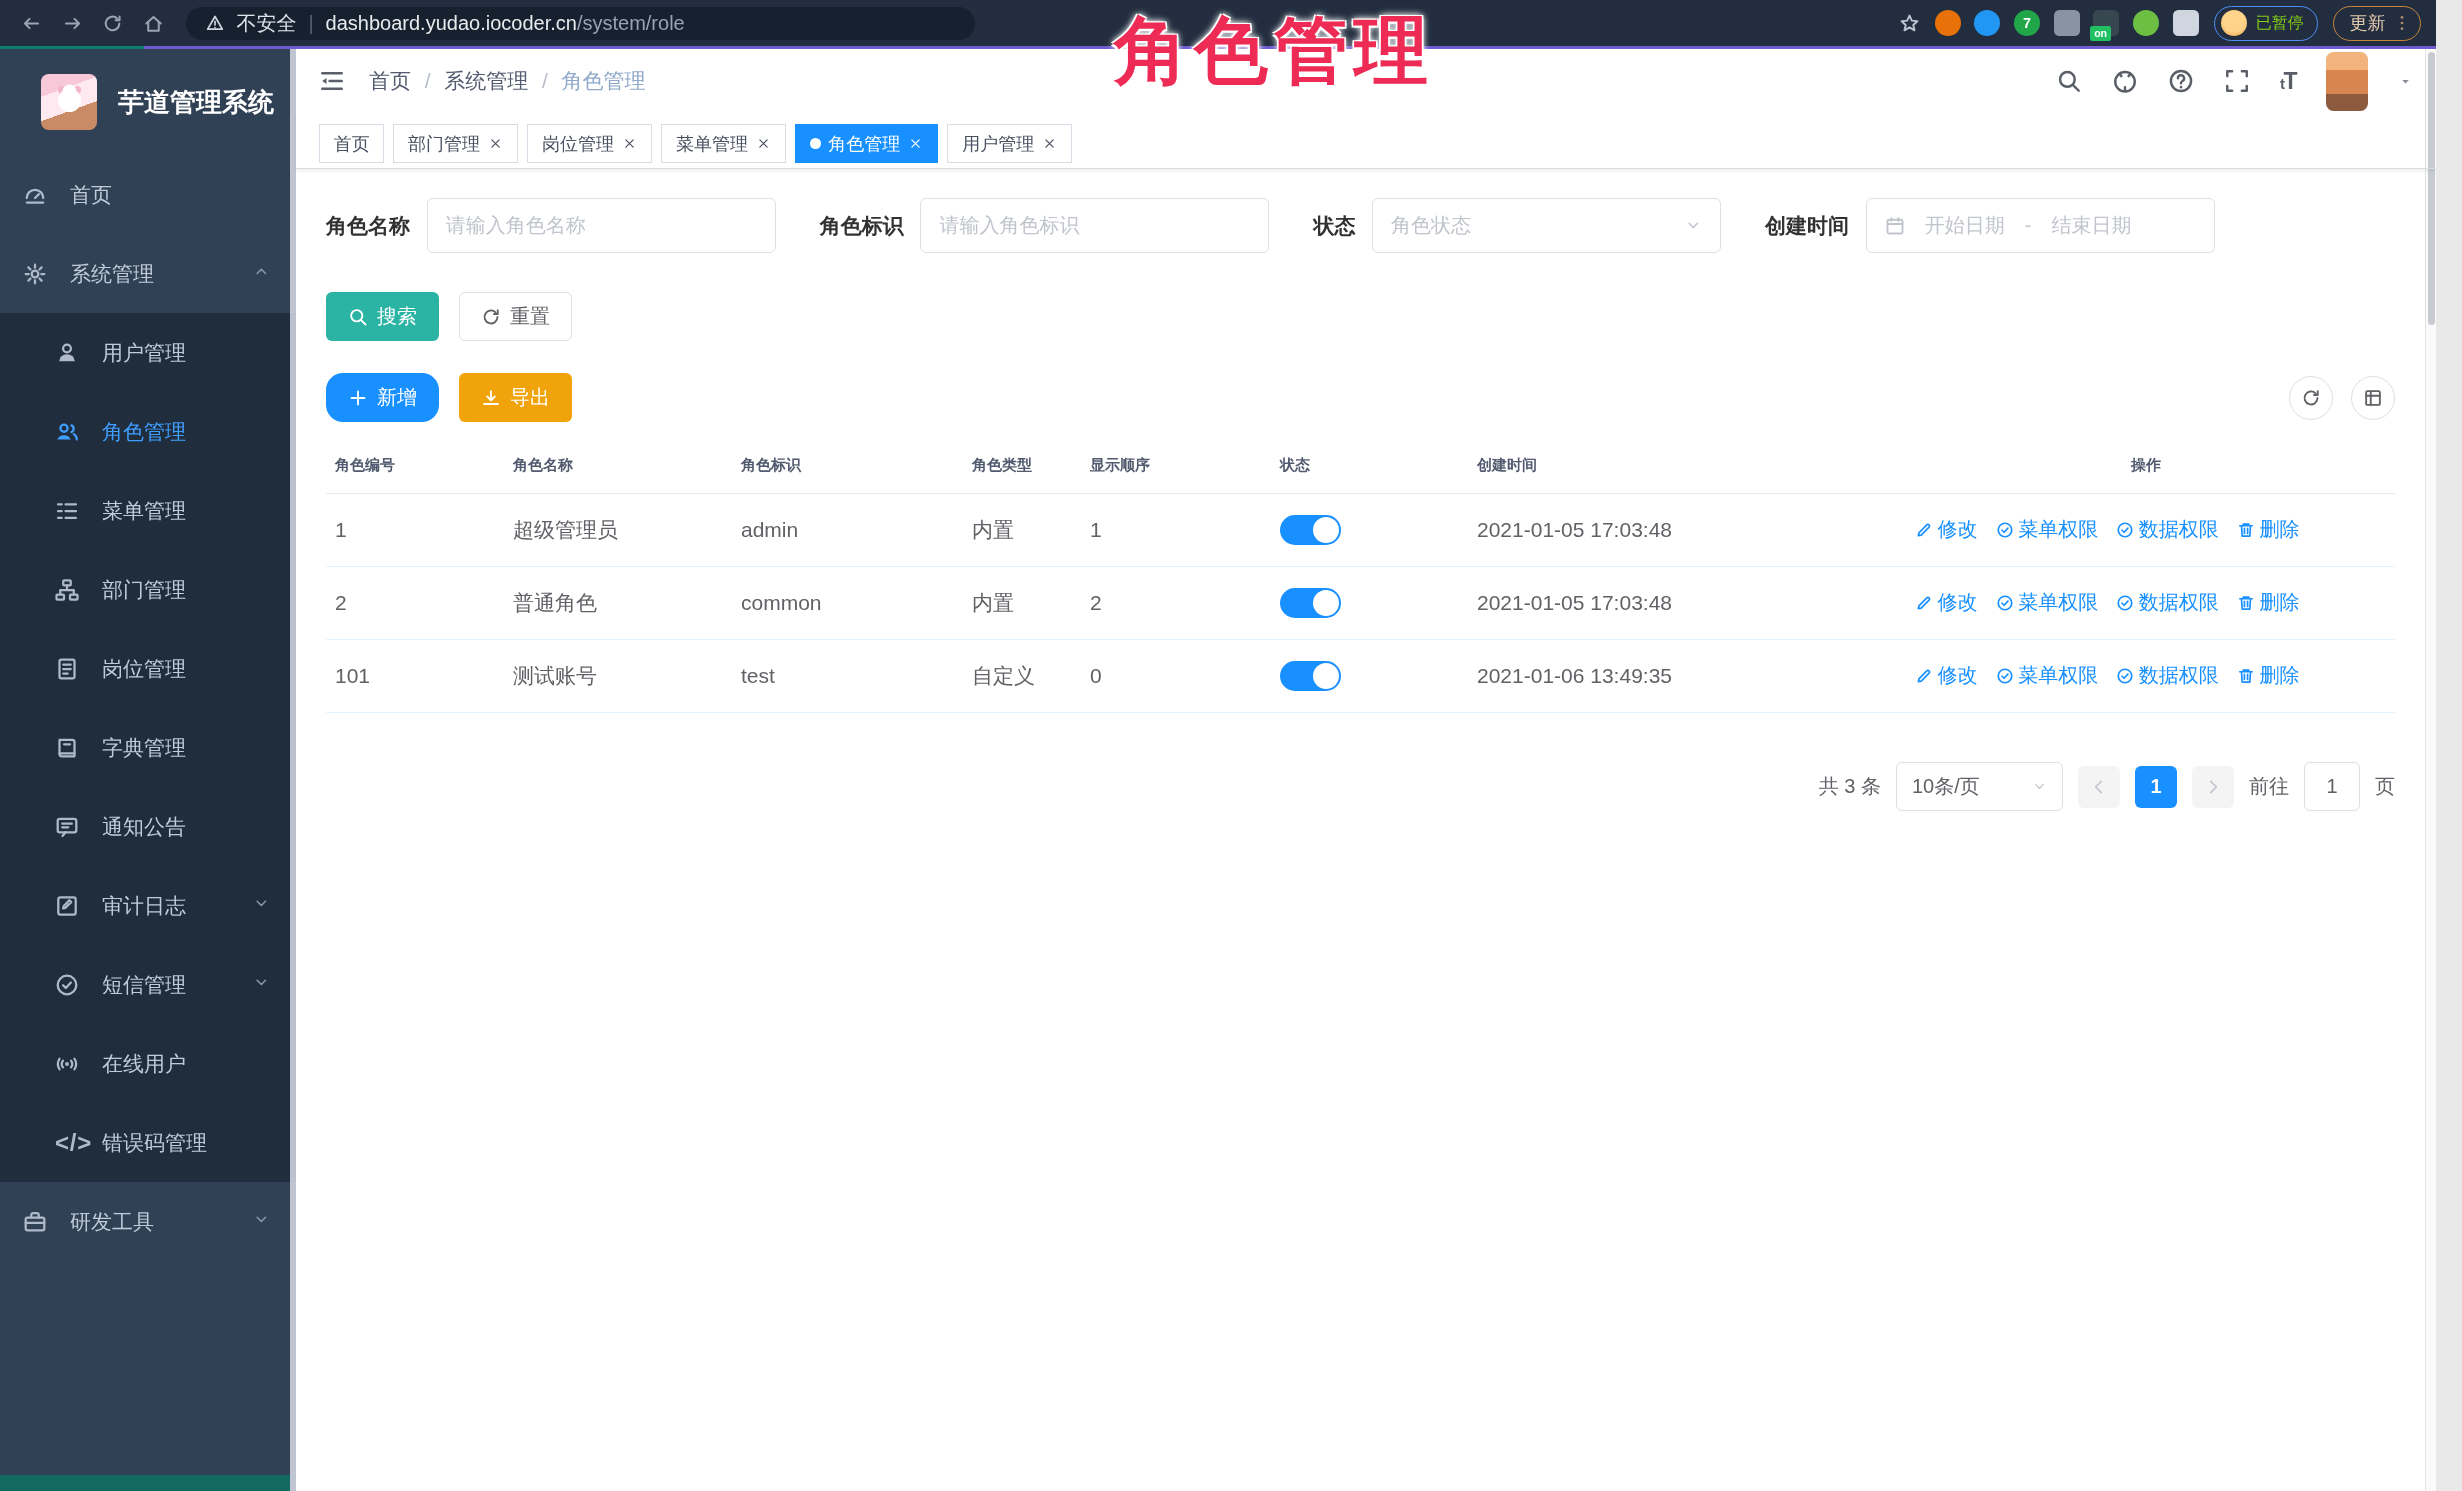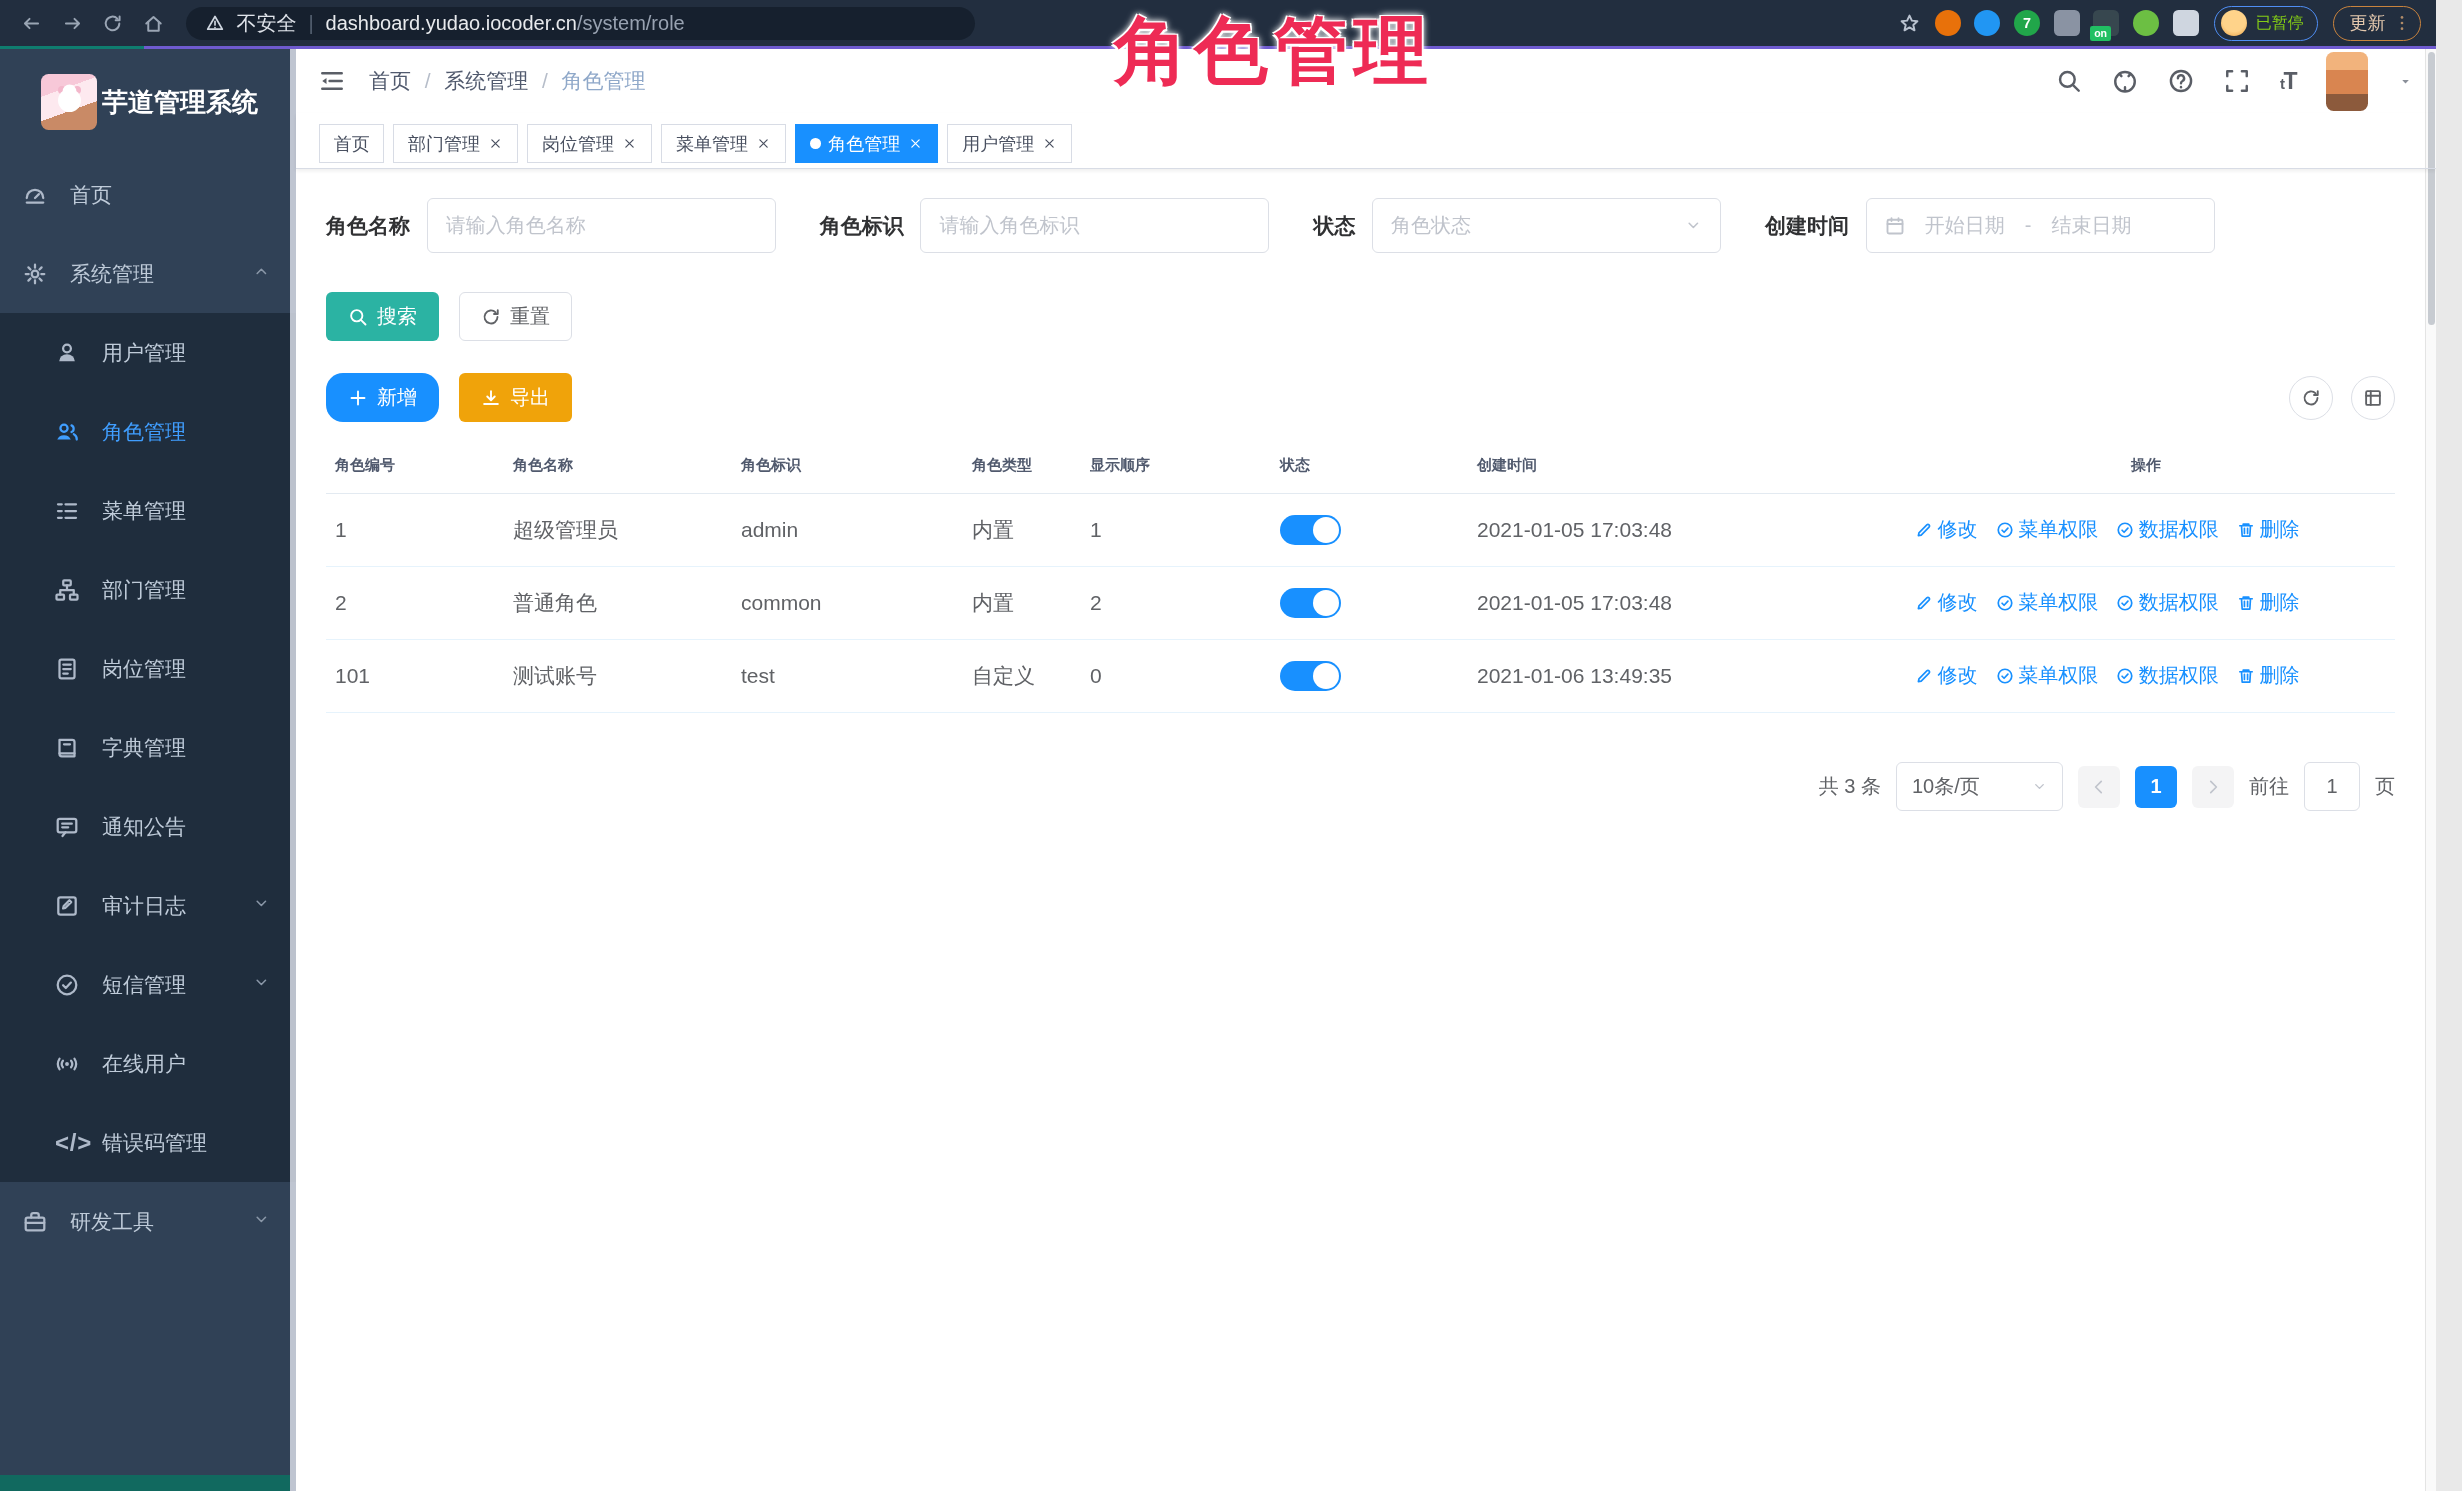--- a/index.html
+++ b/index.html
@@ -28,21 +28,21 @@
   .profile-face{width:26px;height:26px;border-radius:50%;background:radial-gradient(circle at 50% 40%,#ffd38a 55%,#e89b3c);flex:none;}
   .update-pill{height:35px;border:1.5px solid #c9833d;border-radius:18px;display:flex;align-items:center;gap:7.6px;padding:0 9px 0 15px;color:#e5c9ae;font-size:18px;cursor:pointer;}
   .dots{color:#b08b67;font-size:18px;}
   .progress{height:3px;background:linear-gradient(90deg,#0f7d6f 0 144px,#6f5bd0 144px 100%);}
 
   
   .app{display:flex;height:1443px;}
 
   
   .sidebar{width:296px;flex:none;background:var(--sidebar-bg);position:relative;color:var(--side-text);}
-  .logo-row{height:106px;display:flex;align-items:center;padding-left:41px;gap:5px;cursor:pointer;}
+  .logo-row{height:106px;display:flex;align-items:center;padding-left:41px;gap:21px;cursor:pointer;}
   .logo-img{width:56px;height:56px;border-radius:7.6px;flex:none;overflow:hidden;
     background:linear-gradient(160deg,#f7c8d8 0 30%,#fde9ef 30% 62%,#c98a66 62%);}
   .logo-img:before{content:"";display:block;width:23px;height:23px;margin:15px auto 0;border-radius:50%;background:#fff;box-shadow:0 -9px 0 -4.6px #fff,-7.6px -10.6px 0 -7.6px #f3b7cb,7.6px -10.6px 0 -7.6px #f3b7cb;}
   .app-title{color:#fff;font-size:26px;font-weight:700;white-space:nowrap;}
   .side-menu{}
   .side-item{height:79px;display:flex;align-items:center;font-size:21px;cursor:pointer;padding-right:26px;}
   .side-item.lv1{padding-left:23px;}
   .side-item.lv2{padding-left:55px;}
   .si-icon{width:35px;font-size:24px;color:#aeb9c9;flex:none;display:flex;}
   .si-label{margin-left:12px;white-space:nowrap;}

